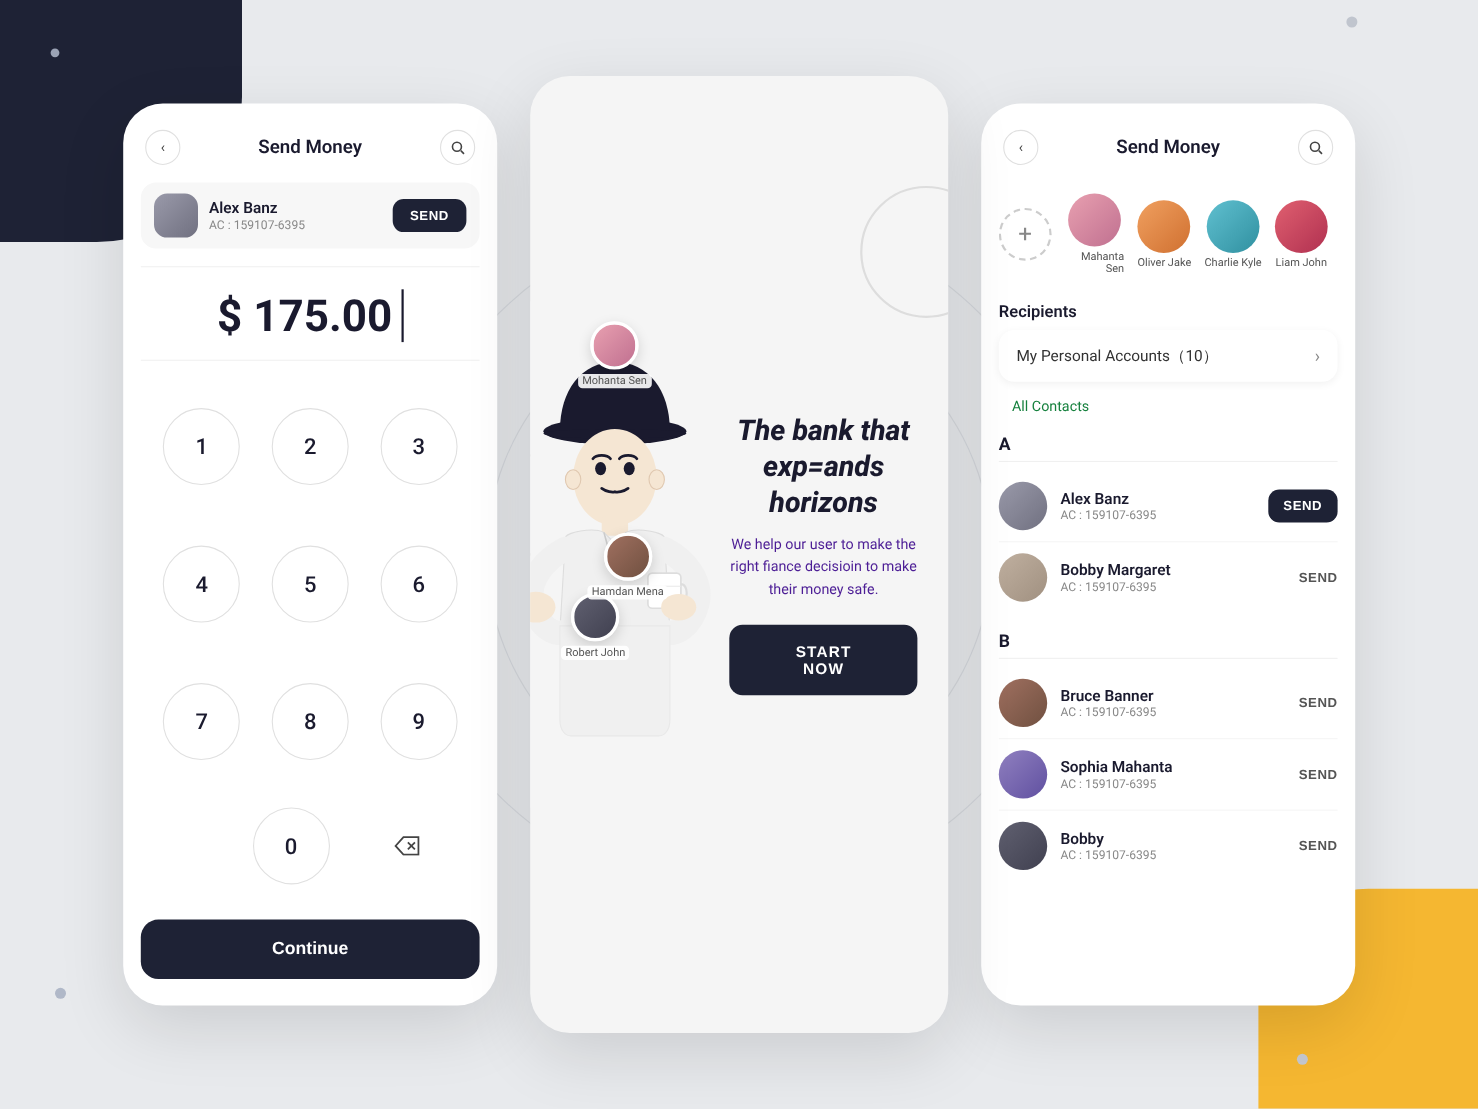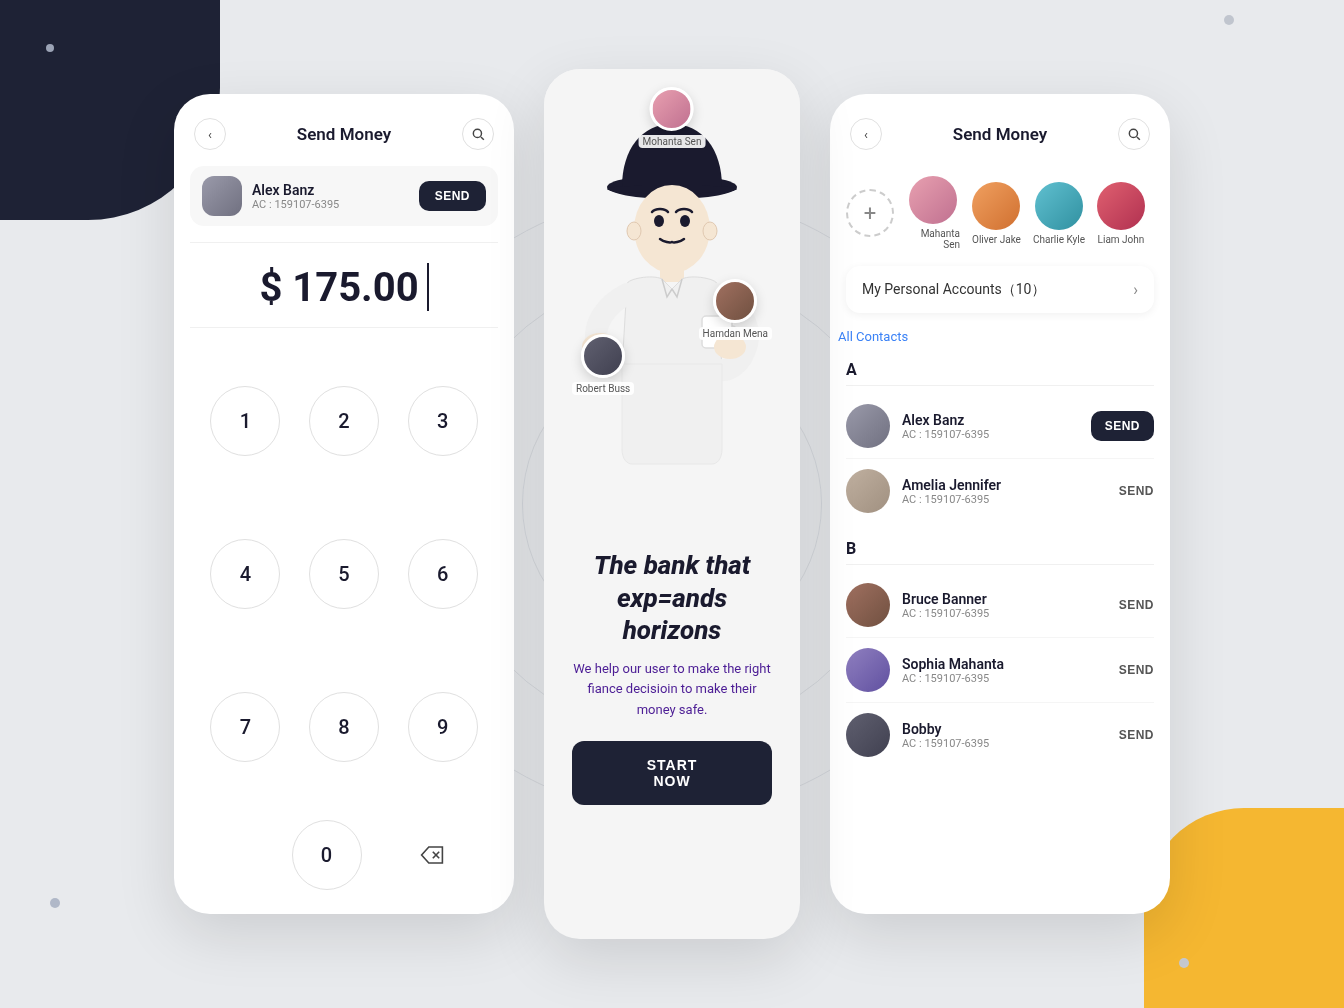--- a/index.html
+++ b/index.html
@@ -236,24 +236,24 @@
       border-radius: 16px;
       padding: 18px;
       font-size: 16px;
       font-weight: 600;
       cursor: pointer;
       width: calc(100% - 32px);
     }
 
     
     .card-welcome {
-      width: 256px;
+      width: 380px;
       height: 870px;
       display: flex;
-      flex-direction: column;
+      flex-direction: row;
       align-items: center;
       background: #f5f5f5;
       position: relative;
       overflow: hidden;
     }
     .welcome-illustration {
       width: 100%;
       height: 460px;
       position: relative;
       background: #f5f5f5;
@@ -395,22 +395,22 @@
       font-size: 14px;
       color: #333;
     }
     .chevron-right {
       font-size: 16px;
       color: #888;
     }
 
     .all-contacts-label {
       font-size: 13px;
-      color: #3b82f6;
-      padding: 4px 8px 8px;
+      color: #15803d;
+      padding: 4px 28px 8px;
     }
 
     .contacts-list {
       flex: 1;
       overflow: hidden;
       padding: 0 16px;
     }
     .alpha-header {
       font-size: 16px;
       font-weight: 700;
@@ -544,20 +544,21 @@
       <div class="keypad-key">0</div>
       <div class="keypad-key backspace">
         <svg width="24" height="18" viewBox="0 0 30 22" fill="none" stroke="#444" stroke-width="2">
           <path d="M11 1L2 11L11 21H28V1H11Z"></path>
           <line x1="16" y1="7" x2="24" y2="15"></line>
           <line x1="24" y1="7" x2="16" y2="15"></line>
         </svg>
       </div>
     </div>
 
+    <button class="continue-btn">Continue</button>
   </div>
 
   <div class="phone-card card-welcome">
     <div class="welcome-arc arc-right"></div>
     <div class="welcome-arc arc-left"></div>
 
     <div class="welcome-illustration">
       <div class="figure-container">
 
         <svg width="280" height="420" viewBox="0 0 280 420" fill="none" xmlns="http://www.w3.org/2000/svg">
@@ -602,21 +603,21 @@
           <path d="M90 295 L90 380 C90 390 95 395 100 395 L180 395 C185 395 190 390 190 380 L190 295 Z" fill="#f0f0f0" stroke="#e8e8e8" stroke-width="1"></path>
         </svg>
 
         <div class="floating-avatar avatar-mohanta" style="position:absolute; top:18px; left:50%; transform:translateX(-50%); display:flex; flex-direction:column; align-items:center; gap:4px;">
           <div class="floating-avatar-img av-pink"></div>
           <span class="floating-avatar-name">Mohanta Sen</span>
         </div>
 
         <div class="floating-avatar" style="position:absolute; top:265px; left:28px; display:flex; flex-direction:column; align-items:center; gap:4px;">
           <div class="floating-avatar-img av-dark"></div>
-          <span class="floating-avatar-name">Robert Buss</span>
+          <span class="floating-avatar-name">Robert John</span>
         </div>
 
         <div class="floating-avatar" style="position:absolute; top:210px; right:28px; display:flex; flex-direction:column; align-items:center; gap:4px;">
           <div class="floating-avatar-img av-brown"></div>
           <span class="floating-avatar-name">Hamdan Mena</span>
         </div>
       </div>
     </div>
 
     <div class="welcome-content">
@@ -651,20 +652,21 @@
       <div class="quick-contact">
         <div class="quick-avatar av-teal"></div>
         <span class="quick-name">Charlie Kyle</span>
       </div>
       <div class="quick-contact">
         <div class="quick-avatar av-red"></div>
         <span class="quick-name">Liam John</span>
       </div>
     </div>
 
+    <div class="section-label">Recipients</div>
 
     <div class="personal-accounts-row">
       <span class="personal-accounts-text">My Personal Accounts（10）</span>
       <span class="chevron-right">›</span>
     </div>
 
     <div class="all-contacts-label">All Contacts</div>
 
     <div class="contacts-list">
 
@@ -677,21 +679,21 @@
           <div class="contact-name">Alex Banz</div>
           <div class="contact-ac">AC : 159107-6395</div>
         </div>
         <button class="contact-send-btn active">SEND</button>
       </div>
       <div class="contact-row-divider"></div>
 
       <div class="contact-row">
         <div class="contact-avatar av-light"></div>
         <div class="contact-info">
-          <div class="contact-name">Amelia Jennifer</div>
+          <div class="contact-name">Bobby Margaret</div>
           <div class="contact-ac">AC : 159107-6395</div>
         </div>
         <button class="contact-send-btn">SEND</button>
       </div>
 
       <div class="alpha-header" style="margin-top:8px;">B</div>
       <div class="alpha-divider"></div>
 
       <div class="contact-row">
         <div class="contact-avatar av-brown"></div>

